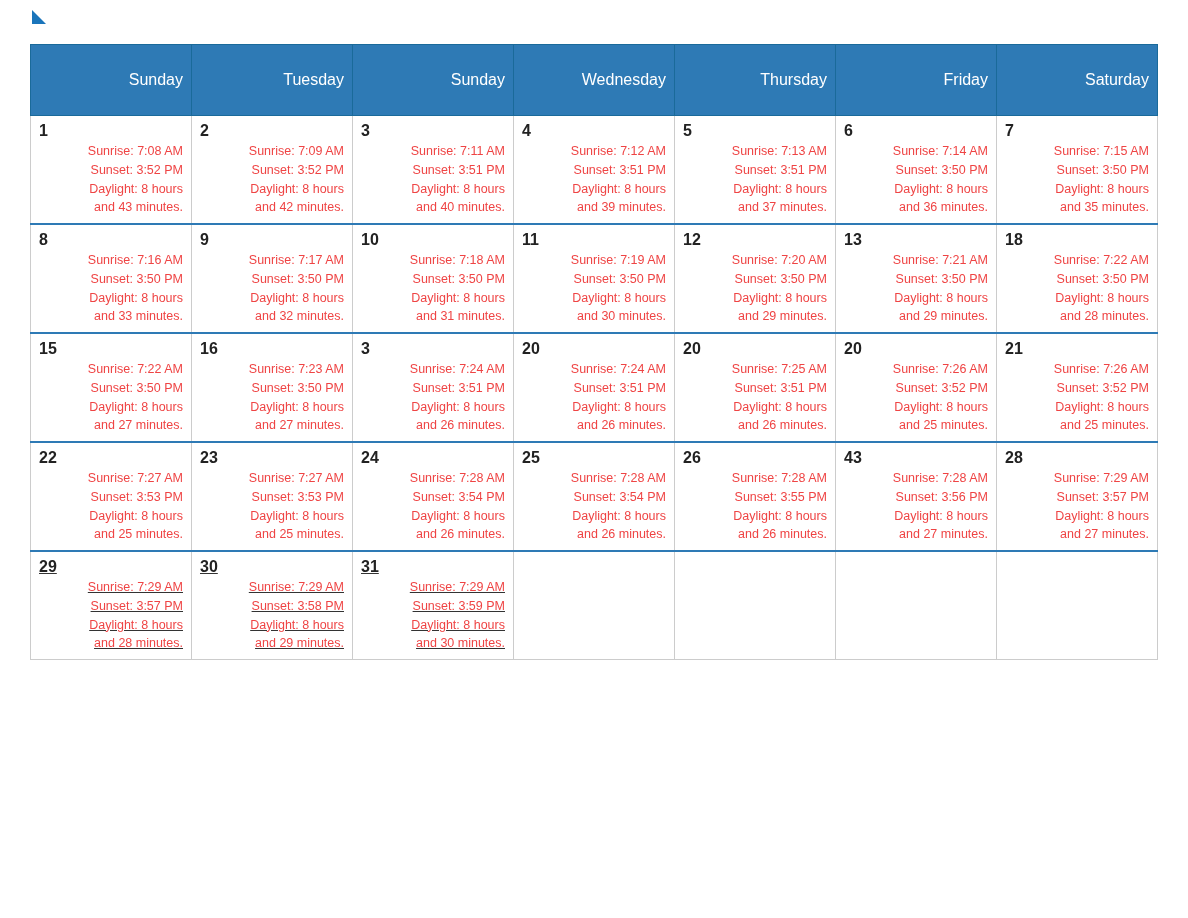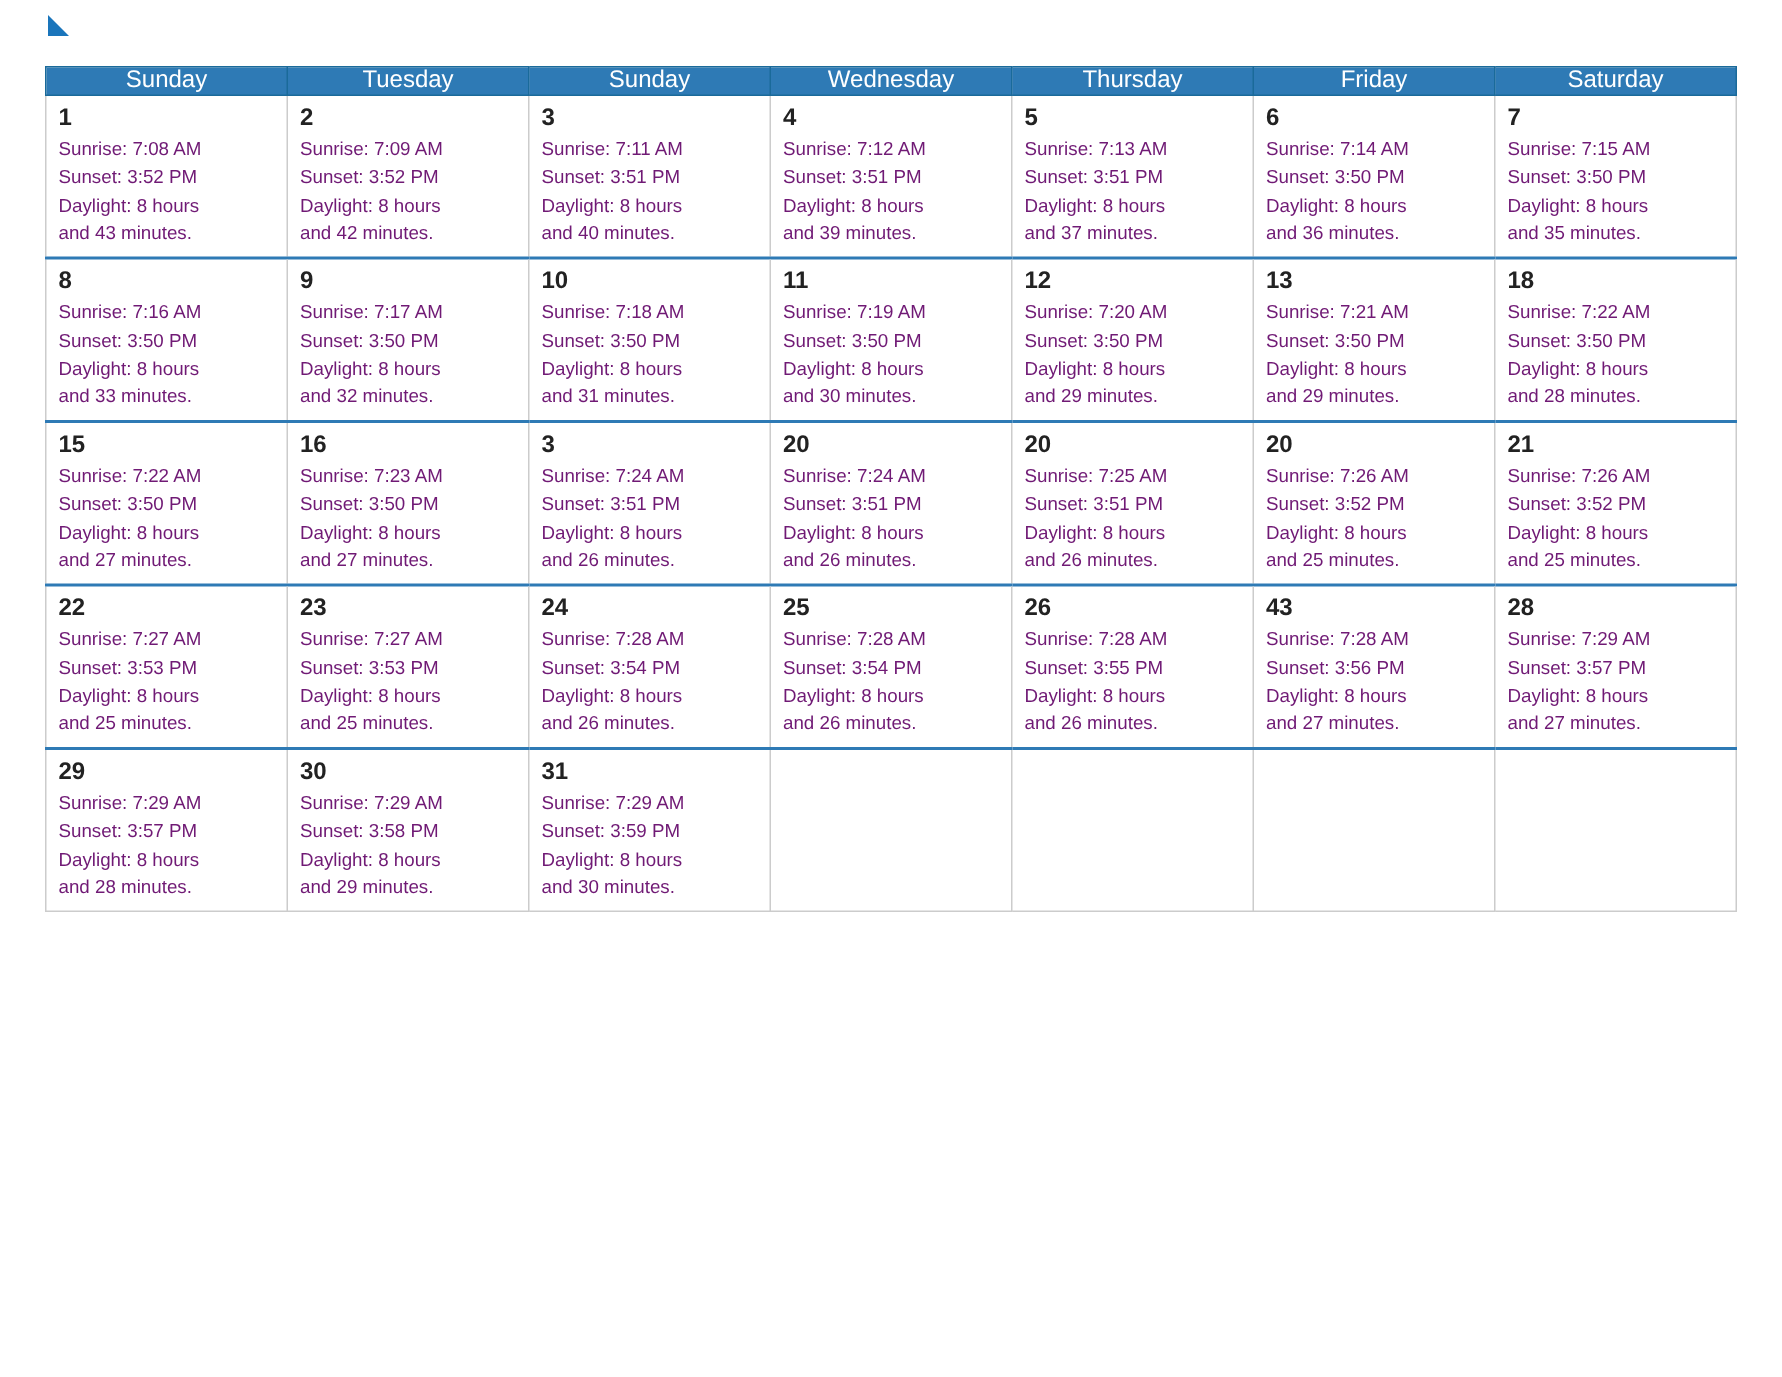--- a/index.html
+++ b/index.html
@@ -68,53 +68,55 @@
       margin-top: 4px;
     }
     .calendar {
       width: 100%;
       border-collapse: collapse;
       border: 1px solid #aaa;
     }
     .calendar th {
       background-color: #2e7ab5;
       color: white;
-      padding: 0 8px;
+      padding: 26px 8px;
       font-size: 16px;
       font-weight: normal;
-      text-align: center;
+      text-align: right;
       border: 1px solid #1a6a9a;
     }
     .calendar td {
       vertical-align: top;
       padding: 6px 8px;
       border: 1px solid #ccc;
       width: calc(100% / 7);
       min-height: 110px;
       background: #fff;
       font-size: 13px;
       color: #333;
     }
     .calendar tr td {
       border-bottom: 2px solid #2e7ab5;
     }
     .calendar tbody tr:last-child td {
       border-bottom: 1px solid #ccc;
+      text-decoration: underline;
     }
     .day-num {
       font-size: 16px;
       font-weight: bold;
       color: #222;
       display: block;
       margin-bottom: 2px;
     }
     .day-info {
       font-size: 12.5px;
-      color: #701a75;
+      color: #ef4444;
       line-height: 1.5;
+      text-align: right;
     }
     .empty-cell {
       background: #f9f9f9;
     }
   </style>
 </head>
 <body>
 
 <div class="header-row">
   <div class="logo">

